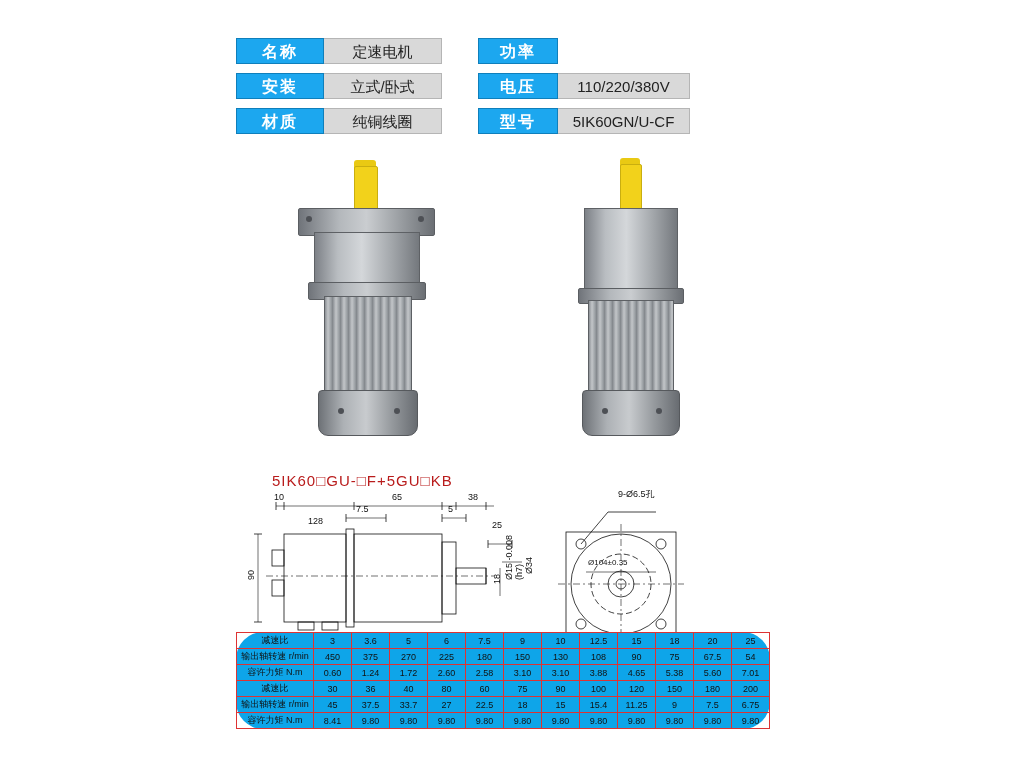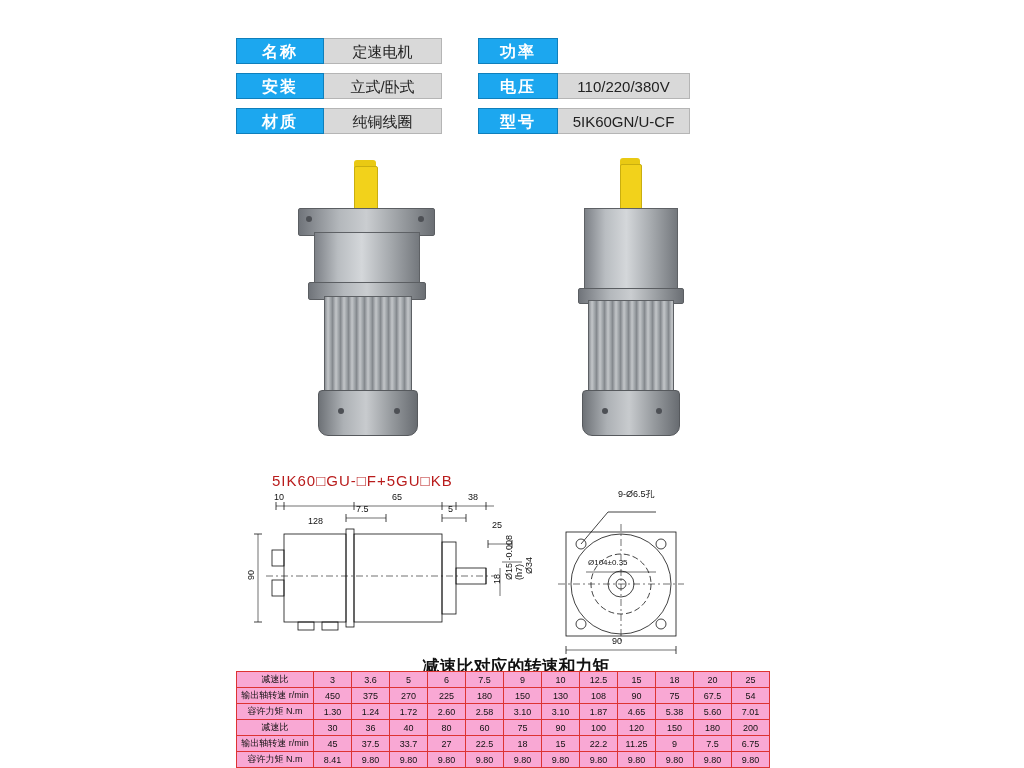--- a/index.html
+++ b/index.html
@@ -42,22 +42,22 @@
 
   
   .drawing{position:absolute;left:236px;top:472px;width:560px;height:182px;}
   .draw-title{position:absolute;left:36px;top:0px;font-size:15px;color:#b91c1c;letter-spacing:1px;}
   .dim{position:absolute;font-size:9px;color:#111;font-family:"Liberation Sans",sans-serif;}
   .vdim{position:absolute;font-size:9px;color:#111;writing-mode:vertical-rl;transform:rotate(180deg);}
 
   
   .ratio-title{position:absolute;left:236px;top:655px;width:560px;text-align:center;
     font-size:17px;font-weight:bold;color:#111;}
-  table.ratio{position:absolute;left:236px;top:671px;border-collapse:collapse;
-    font-size:9px;color:#111;background:#f9a8d4;}
+  table.ratio{position:absolute;left:236px;top:632px;border-collapse:collapse;
+    font-size:9px;color:#111;background:#0ea5e9;border-radius:27px;}
   table.ratio td{border:1px solid #d33;padding:1px 2px;text-align:center;height:12px;}
   table.ratio td.head{width:72px;text-align:center;font-size:9px;white-space:nowrap;}
   table.ratio td.cell{width:33px;}
 </style>
 </head>
 <body>
 
 <div class="page">
 
   <div class="spec-wrap">
@@ -242,28 +242,28 @@
       <td class="cell">150</td>
       <td class="cell">130</td>
       <td class="cell">108</td>
       <td class="cell">90</td>
       <td class="cell">75</td>
       <td class="cell">67.5</td>
       <td class="cell">54</td>
     </tr>
     <tr>
       <td class="head">容许力矩 N.m</td>
-      <td class="cell">1.30</td>
+      <td class="cell">0.60</td>
       <td class="cell">1.24</td>
       <td class="cell">1.72</td>
       <td class="cell">2.60</td>
       <td class="cell">2.58</td>
       <td class="cell">3.10</td>
       <td class="cell">3.10</td>
-      <td class="cell">1.87</td>
+      <td class="cell">3.88</td>
       <td class="cell">4.65</td>
       <td class="cell">5.38</td>
       <td class="cell">5.60</td>
       <td class="cell">7.01</td>
     </tr>
     <tr>
       <td class="head">减速比</td>
       <td class="cell">30</td>
       <td class="cell">36</td>
       <td class="cell">40</td>
@@ -279,21 +279,21 @@
     </tr>
     <tr>
       <td class="head">输出轴转速 r/min</td>
       <td class="cell">45</td>
       <td class="cell">37.5</td>
       <td class="cell">33.7</td>
       <td class="cell">27</td>
       <td class="cell">22.5</td>
       <td class="cell">18</td>
       <td class="cell">15</td>
-      <td class="cell">22.2</td>
+      <td class="cell">15.4</td>
       <td class="cell">11.25</td>
       <td class="cell">9</td>
       <td class="cell">7.5</td>
       <td class="cell">6.75</td>
     </tr>
     <tr>
       <td class="head">容许力矩 N.m</td>
       <td class="cell">8.41</td>
       <td class="cell">9.80</td>
       <td class="cell">9.80</td>

